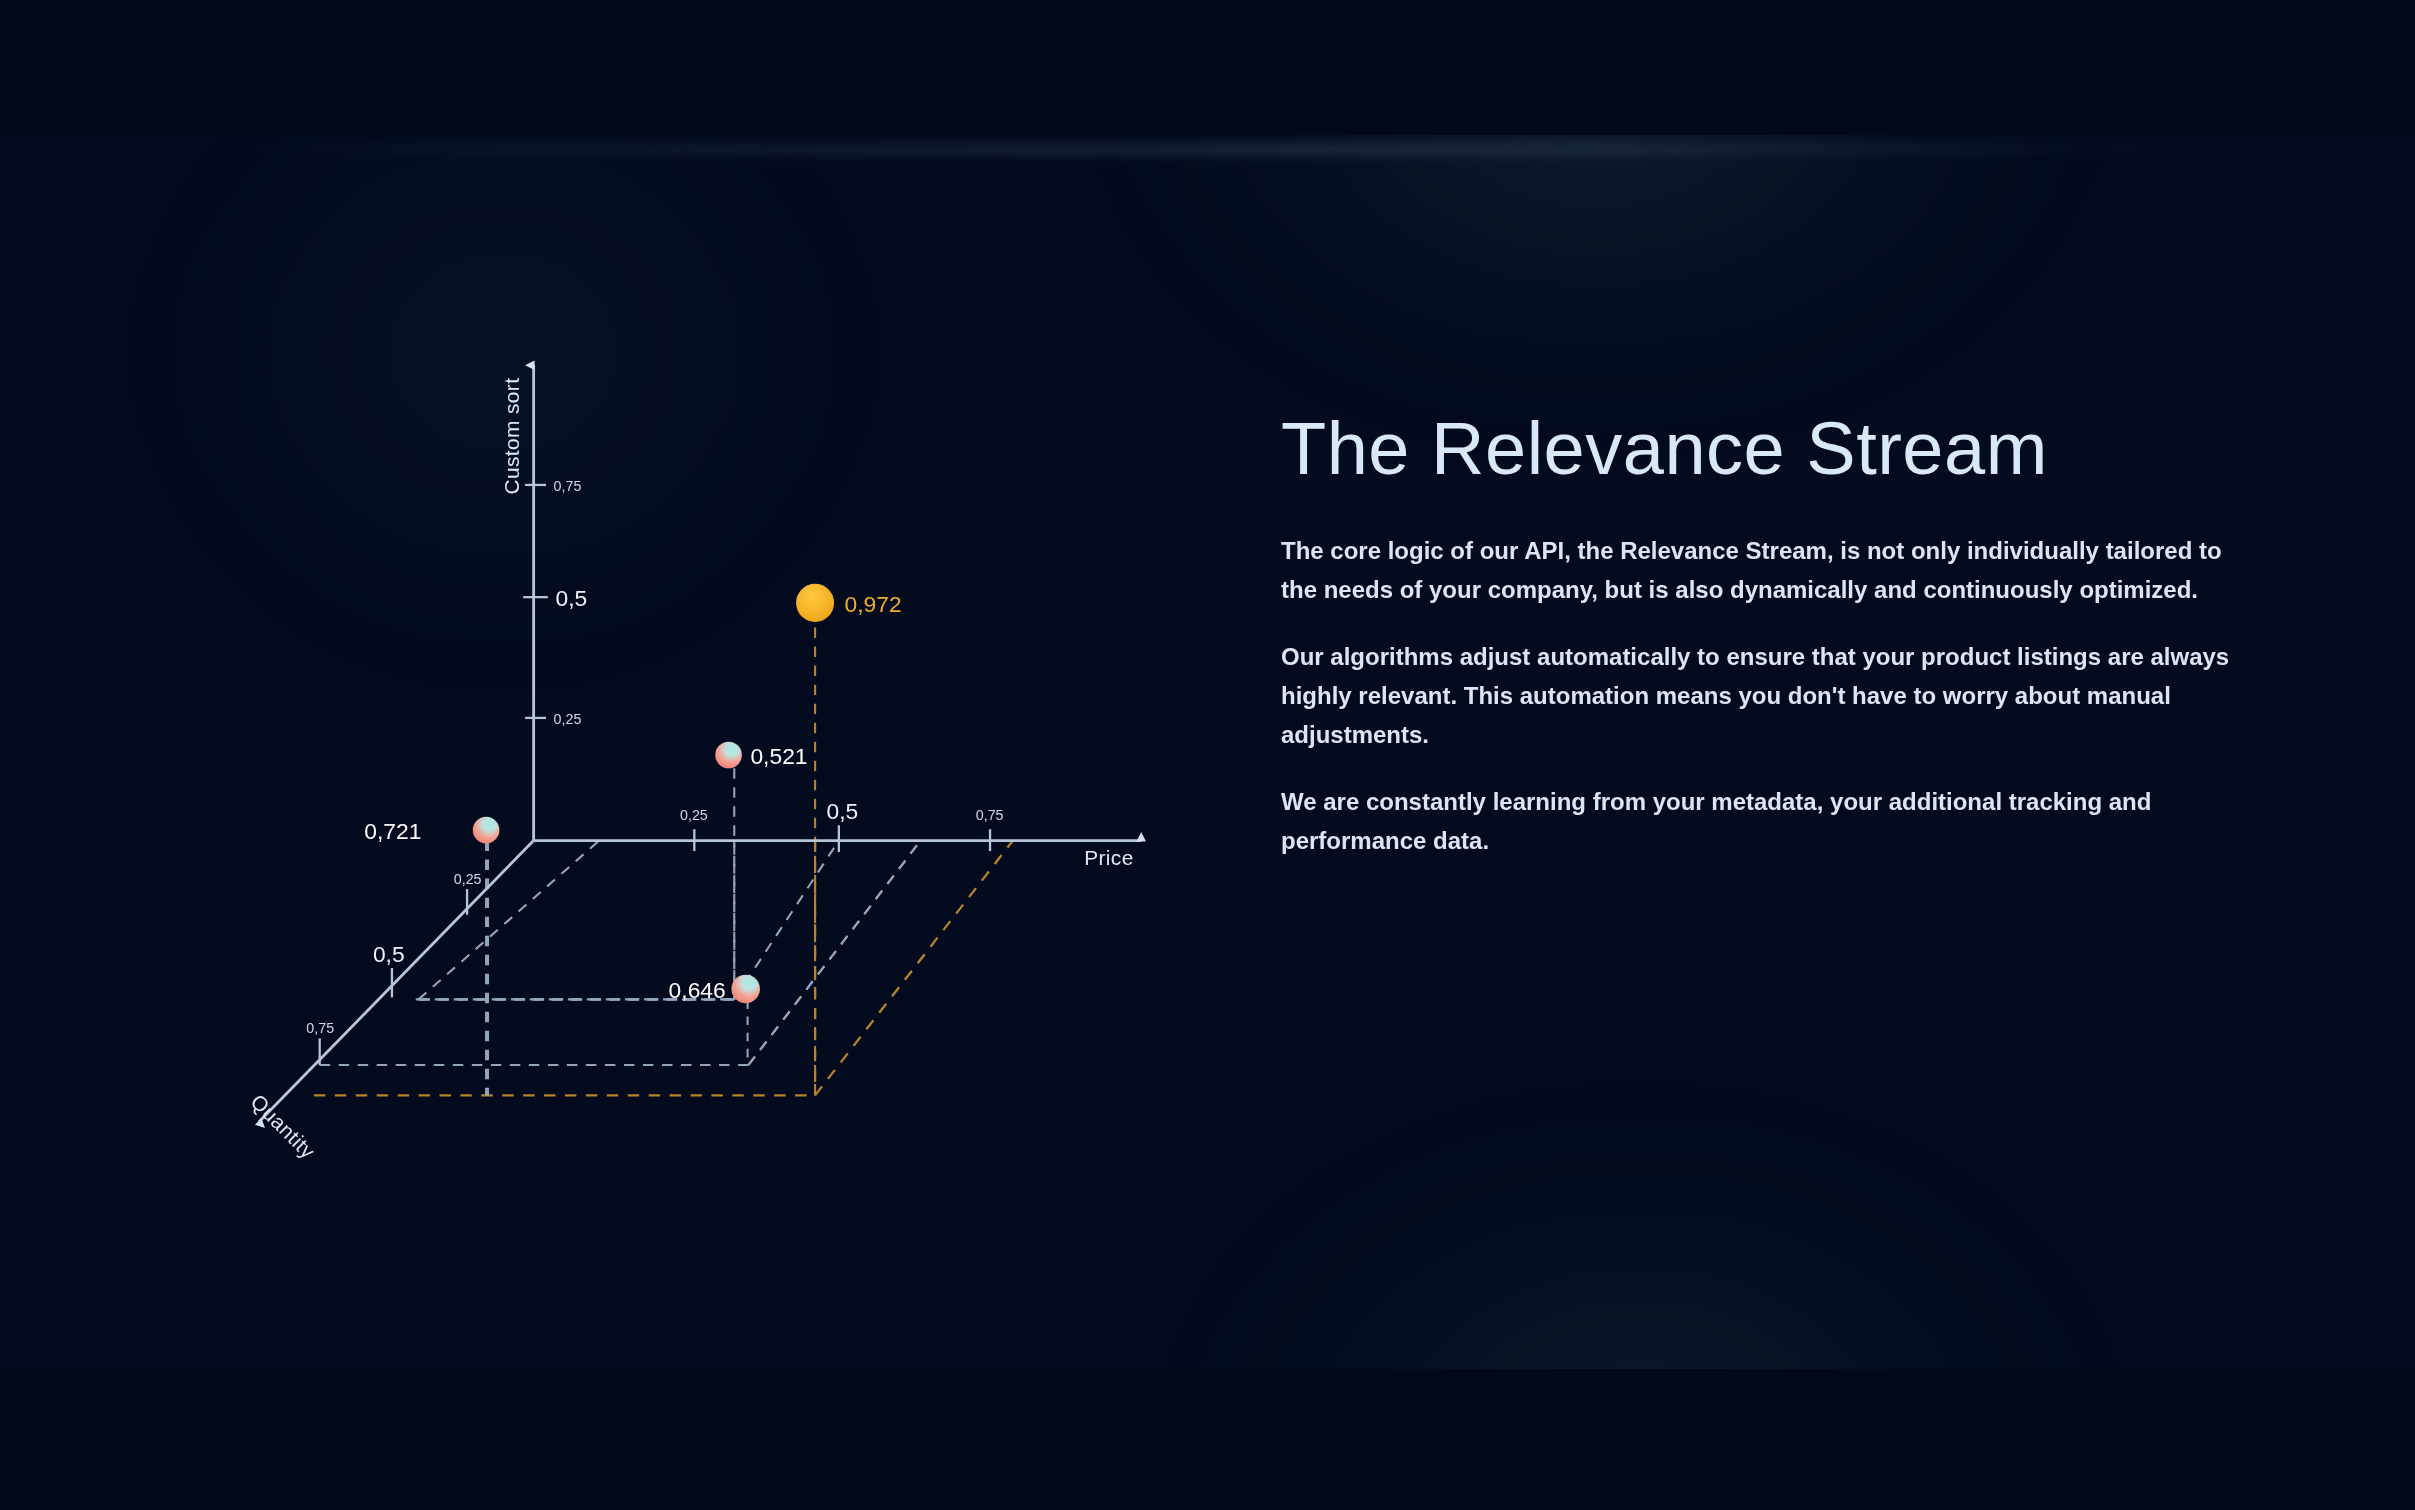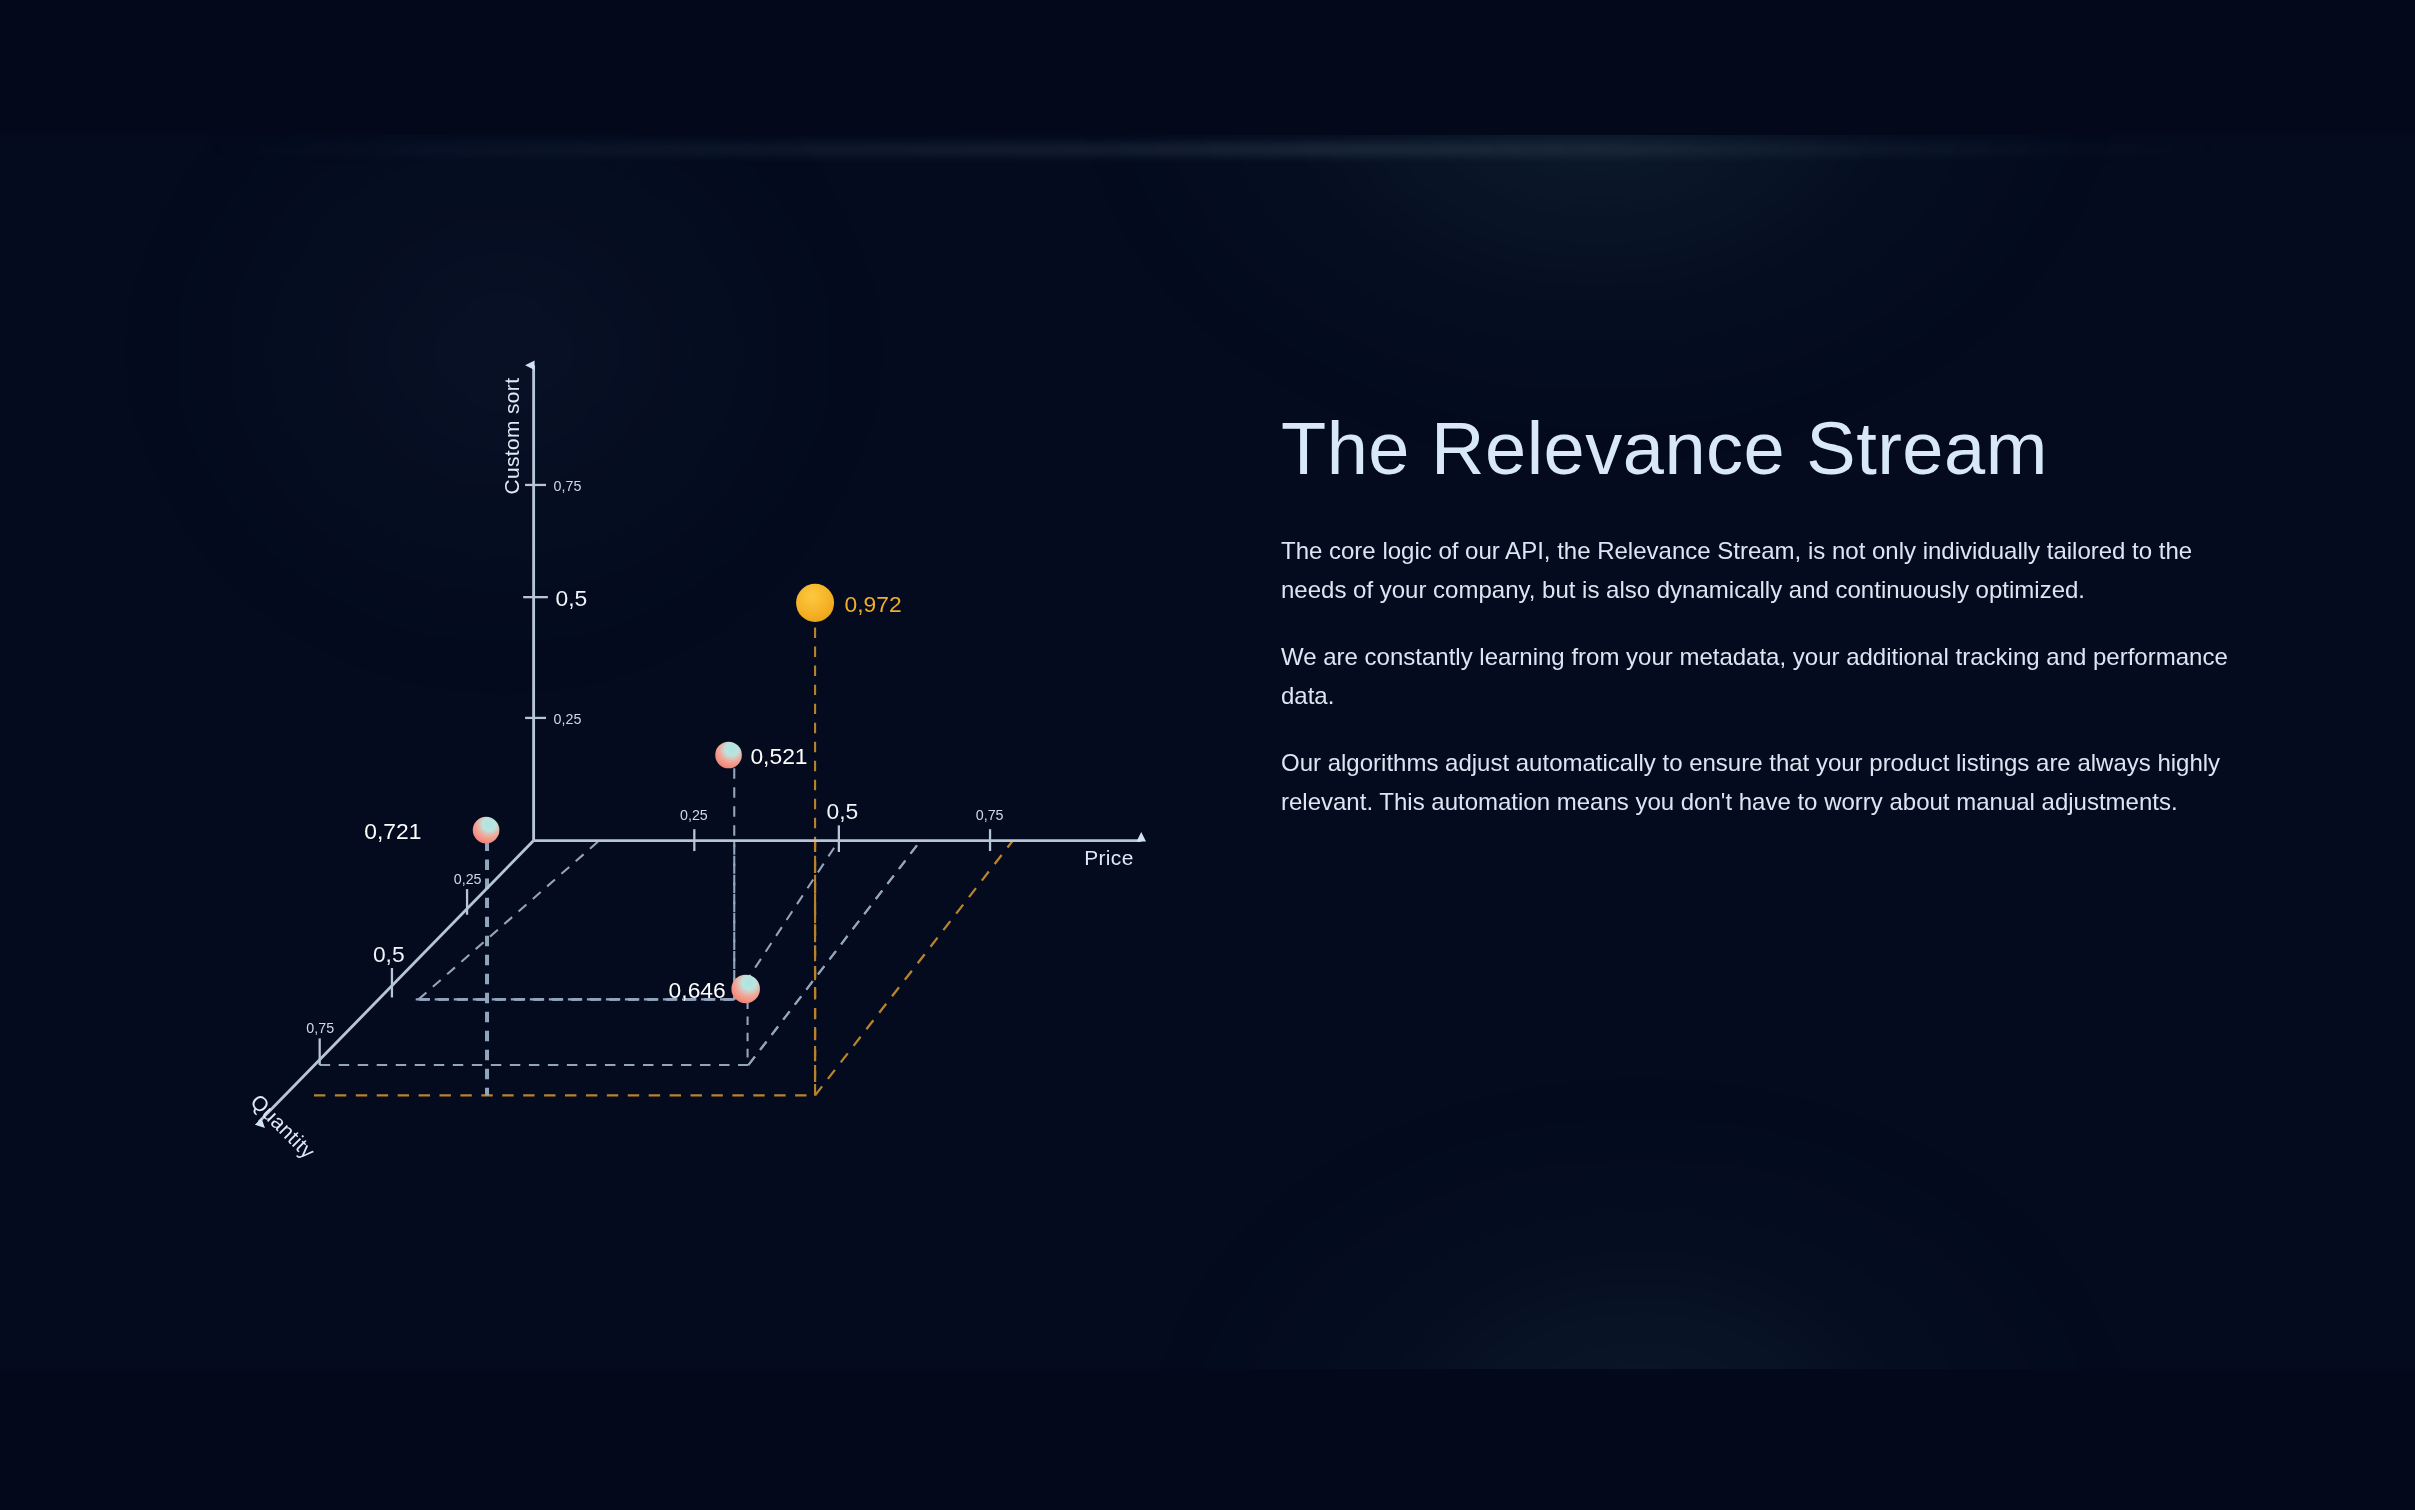--- a/index.html
+++ b/index.html
@@ -86,21 +86,21 @@
     font-size:74px;
     font-weight:300;
     color:#d8e8f6;
     letter-spacing:0.5px;
     line-height:1.05;
     margin-bottom:44px;
     white-space:nowrap;
   }
   .body-para {
     font-size:24px;
-    font-weight:400;
+    font-weight:700;
     color:#dbe6f2;
     line-height:1.62;
     margin-bottom:28.5px;
     max-width:951px;
   }
   .body-para:last-child { margin-bottom:0; }
 </style>
 </head>
 <body>
 
@@ -219,18 +219,18 @@
       <text class="point-label" x="443" y="882" text-anchor="end">0,721</text>
 
       <circle cx="784" cy="1040" r="15" fill="url(#orbGrad)"></circle>
       <text class="point-label" x="763" y="1050" text-anchor="end">0,646</text>
     </svg>
   </div>
 
   <div id="text-panel">
     <h1 id="page-title">The Relevance Stream</h1>
     <p class="body-para">The core logic of our API, the Relevance Stream, is not only individually tailored to the needs of your company, but is also dynamically and continuously optimized.</p>
+    <p class="body-para">Our algorithms adjust automatically to ensure that your product listings are always highly relevant. This automation means you don't have to worry about manual adjustments.</p>
     <p class="body-para">We are constantly learning from your metadata, your additional tracking and performance data.</p>
-    <p class="body-para">Our algorithms adjust automatically to ensure that your product listings are always highly relevant. This automation means you don't have to worry about manual adjustments.</p>
   </div>
 
 </div>
 
 
 </body></html>

